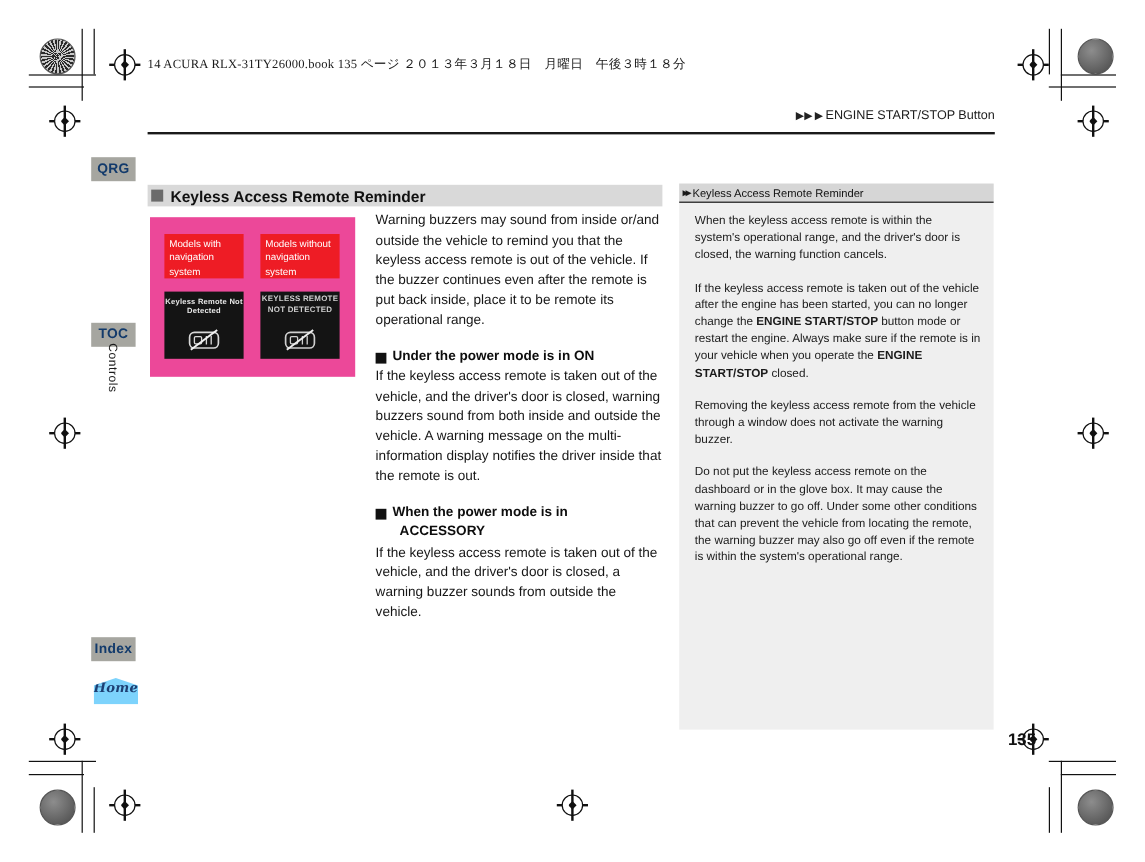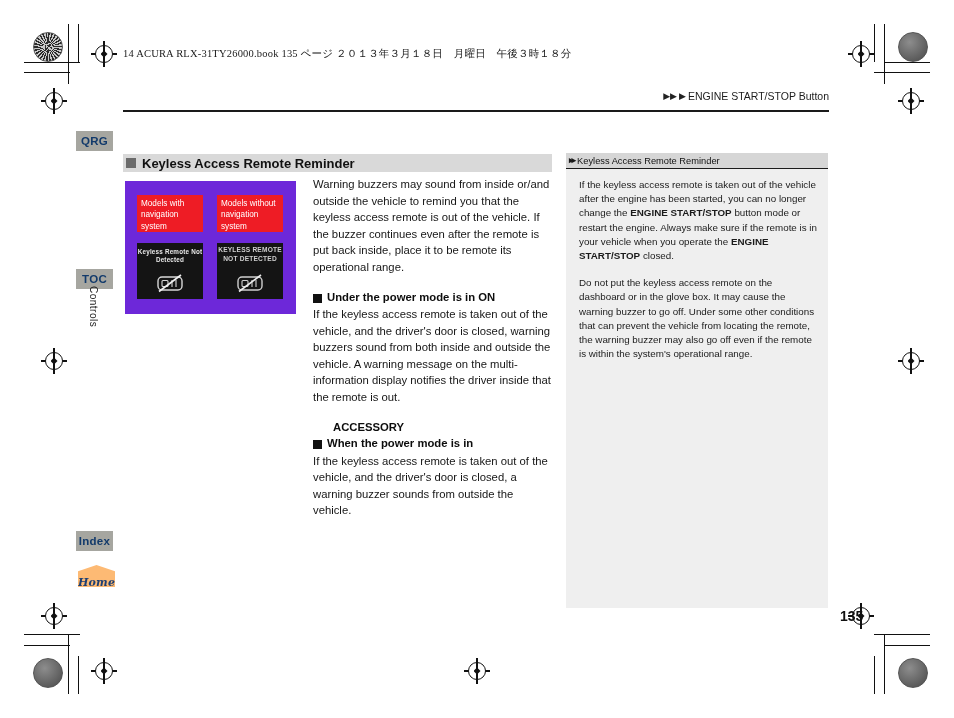--- a/index.html
+++ b/index.html
@@ -59,23 +59,23 @@
     background:#a6a6a0; color:#123a6b;
     font-size:11.5px; font-weight:bold;
     display:flex; align-items:center; justify-content:center;
     letter-spacing:.3px;
   }
   .tab-qrg   { left:76px; top:131px; }
   .tab-toc   { left:76px; top:269px; }
   .tab-index { left:76px; top:531px; }
   .tab-home {
     position:absolute; left:78px; top:565px; width:37px; height:22px;
-    background:#fdba74; color:#1d3f73;
+    background:#7dd3fc; color:#1d3f73;
     clip-path: polygon(50% 0%, 100% 28%, 100% 100%, 0% 100%, 0% 28%);
-    display:flex; align-items:flex-end; justify-content:center;
+    display:flex; align-items:flex-start; justify-content:center;
   }
   .tab-home span {
     font-family:"DejaVu Serif", serif; font-style:italic;
     font-size:11px; font-weight:bold; letter-spacing:.2px;
     transform: translateY(2px);
   }
   .vert-controls {
     position:absolute; left:88px; top:286px;
     font-size:10px; color:#1a1a1a;
     writing-mode: vertical-rl; text-orientation: mixed;
@@ -87,21 +87,21 @@
     position:absolute; left:123px; top:154px; width:429px; height:18px;
     background:#d9d9d9; display:flex; align-items:center; gap:6px;
     padding-left:3px;
   }
   .sq-marker { width:10px; height:10px; background:#6b6b6b; flex:none; }
   .section-title .txt { font-size:13px; font-weight:bold; color:#111; }
 
   
   .figure {
     position:absolute; left:125px; top:181px; width:171px; height:133px;
-    background:#6d28d9;
+    background:#ec4899;
   }
   .redbox {
     position:absolute; width:66px; height:37px; background:#ee1c25;
     color:#fff; font-size:8.2px; line-height:11.3px; padding:3px 4px;
     font-weight:500;
   }
   .redbox.a { left:12px; top:14px; }
   .redbox.b { left:92px; top:14px; }
   .disp {
     position:absolute; background:#141414; overflow:hidden;
@@ -288,39 +288,41 @@
 
     <div class="block">
       <div class="subhead">
         <span class="sq"></span>
         <span>Under the power mode is in ON</span>
       </div>
       <p style="margin-bottom:0;">If the keyless access remote is taken out of the vehicle, and the driver's door is closed, warning buzzers sound from both inside and outside the vehicle. A warning message on the multi-information display notifies the driver inside that the remote is out.</p>
     </div>
 
     <div class="block" style="margin-top:14px;">
-      <div class="subhead" style="padding-left:20px;">
-        <span>ACCESSORY</span>
-      </div>
       <div class="subhead">
         <span class="sq"></span>
         <span>When the power mode is in</span>
       </div>
+      <div class="subhead" style="padding-left:20px;">
+        <span>ACCESSORY</span>
+      </div>
       <p style="margin-bottom:0;">If the keyless access remote is taken out of the vehicle, and the driver's door is closed, a warning buzzer sounds from outside the vehicle.</p>
     </div>
   </div>
 
   <div class="info-panel">
     <div class="info-head">
       <span class="chev">▸▸</span>
       <span class="txt">Keyless Access Remote Reminder</span>
     </div>
     <div class="info-body">
+      <p>When the keyless access remote is within the system's operational range, and the driver's door is closed, the warning function cancels.</p>
       <p>
         <span>If the keyless access remote is taken out of the vehicle after the engine has been started, you can no longer change the </span><b>ENGINE START/STOP</b><span> button mode or restart the engine. Always make sure if the remote is in your vehicle when you operate the </span><b>ENGINE START/STOP</b><span> closed.</span>
       </p>
+      <p>Removing the keyless access remote from the vehicle through a window does not activate the warning buzzer.</p>
       <p>Do not put the keyless access remote on the dashboard or in the glove box. It may cause the warning buzzer to go off. Under some other conditions that can prevent the vehicle from locating the remote, the warning buzzer may also go off even if the remote is within the system's operational range.</p>
     </div>
   </div>
 
   <div class="pagenum">135</div>
 
 </div>
 
 </body></html>

